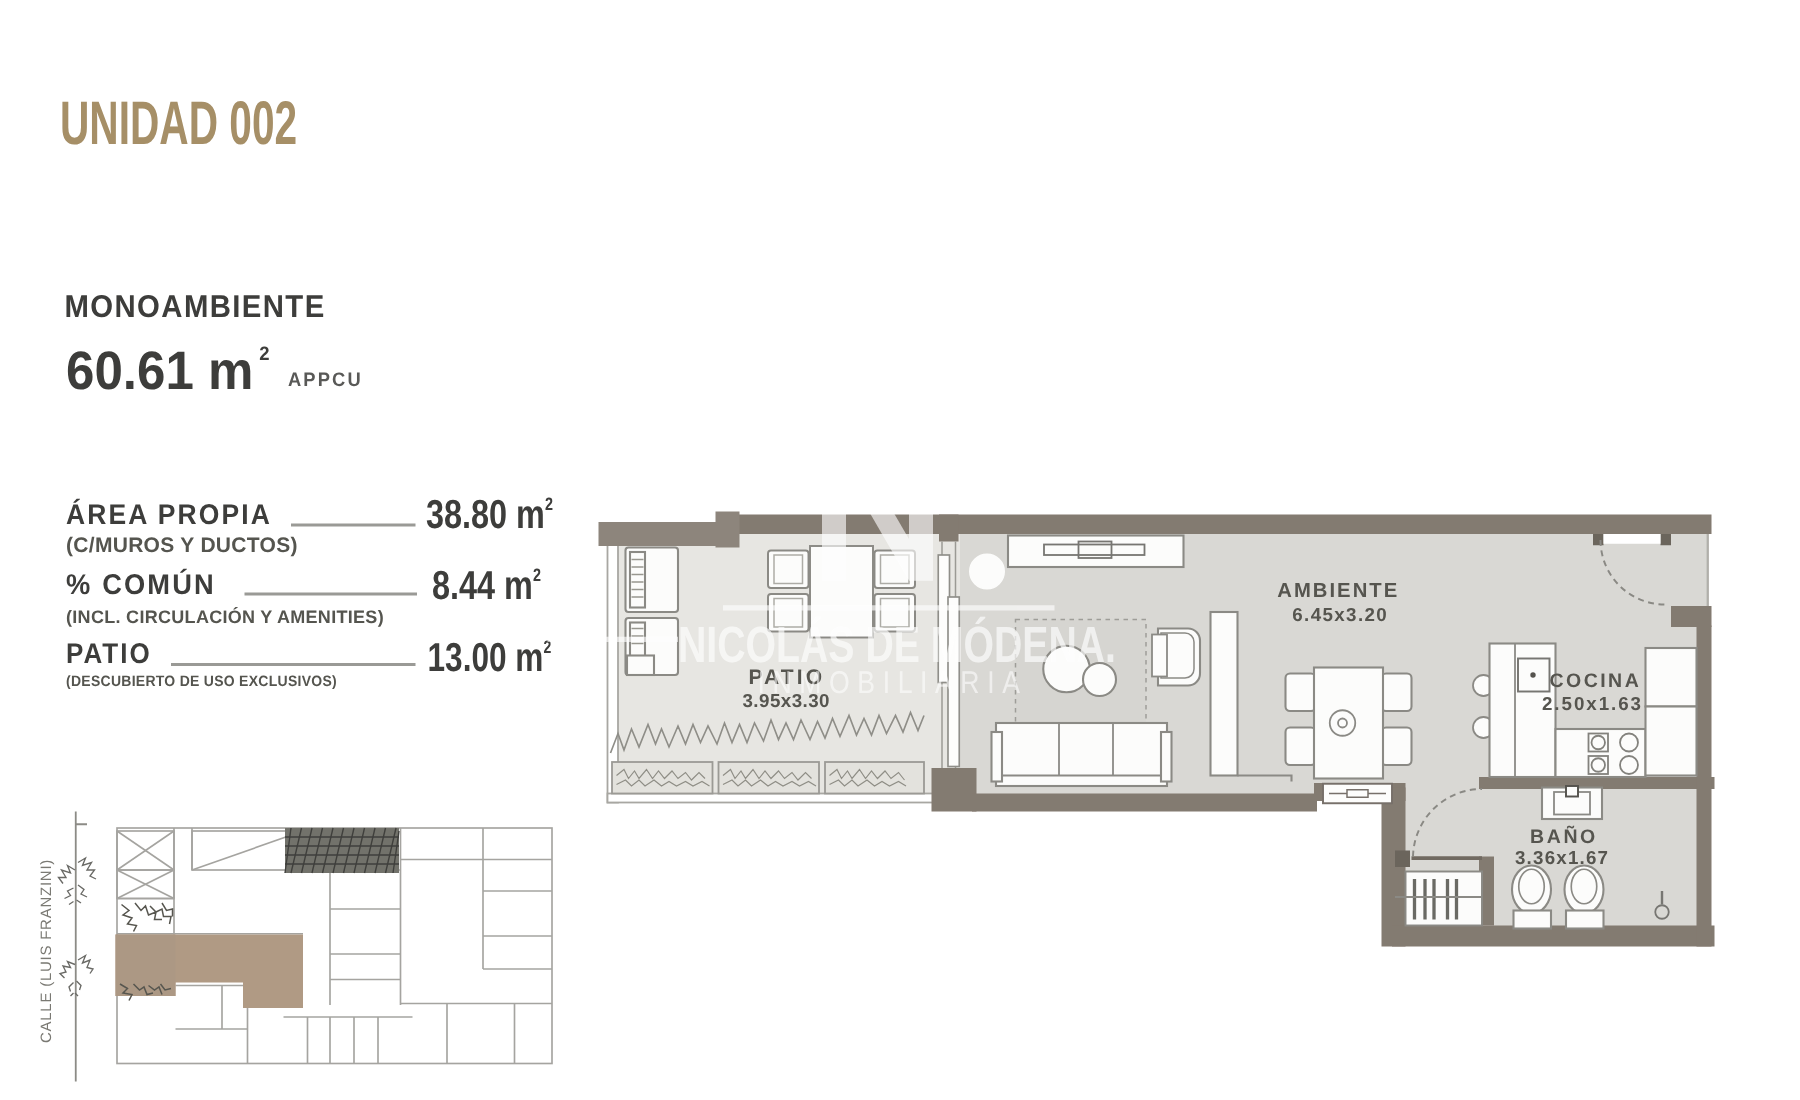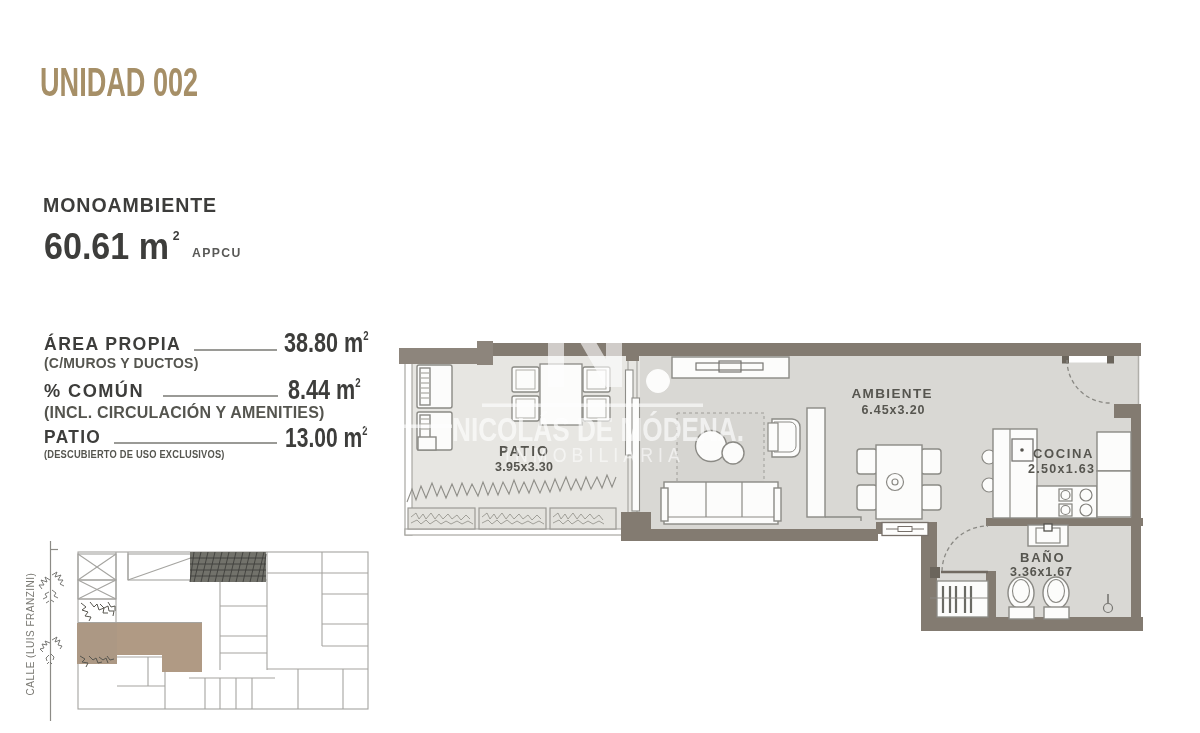--- a/index.html
+++ b/index.html
@@ -21,21 +21,21 @@
   <div class="abs dk" style="left:192px;top:232.7px;font-size:13px;letter-spacing:1.5px;color:#595957;transform:scaleX(0.94);transform-origin:0 0;white-space:nowrap;">APPCU</div>
 
   <div class="abs dk" style="left:44px;top:320.5px;font-size:19px;letter-spacing:1.5px;transform:scaleX(0.929);transform-origin:0 0;white-space:nowrap;">ÁREA PROPIA</div>
   <div class="abs" style="left:194px;top:337.3px;width:83px;height:2px;background:#9a9a96;"></div>
   <div class="abs dk" style="left:284px;top:315.8px;font-size:27px;white-space:nowrap;transform:scaleX(0.8);transform-origin:0 0;">38.80 m<span style="font-size:12px;vertical-align:12px;">2</span></div>
   <div class="abs dk" style="left:44px;top:342.8px;font-size:14px;letter-spacing:0.2px;color:#55554f;white-space:nowrap;">(C/MUROS Y DUCTOS)</div>
 
   <div class="abs dk" style="left:44px;top:367.5px;font-size:19px;letter-spacing:1.5px;transform:scaleX(0.957);transform-origin:0 0;white-space:nowrap;">% COMÚN</div>
   <div class="abs" style="left:163px;top:382.6px;width:115px;height:2px;background:#9a9a96;"></div>
   <div class="abs dk" style="left:288px;top:362.7px;font-size:27px;white-space:nowrap;transform:scaleX(0.8);transform-origin:0 0;">8.44 m<span style="font-size:12px;vertical-align:12px;">2</span></div>
-  <div class="abs dk" style="left:44px;top:391.8px;font-size:16px;letter-spacing:0.2px;color:#55554f;white-space:nowrap;">(INCL. CIRCULACIÓN Y AMENITIES)</div>
+  <div class="abs dk" style="left:44px;top:391.8px;font-size:12px;letter-spacing:0.2px;color:#55554f;white-space:nowrap;">(INCL. CIRCULACIÓN Y AMENITIES)</div>
 
   <div class="abs dk" style="left:44px;top:413.5px;font-size:19px;letter-spacing:1.5px;transform:scaleX(0.912);transform-origin:0 0;white-space:nowrap;">PATIO</div>
   <div class="abs" style="left:114px;top:430.3px;width:163px;height:2px;background:#9a9a96;"></div>
   <div class="abs dk" style="left:284.5px;top:411.4px;font-size:27px;white-space:nowrap;transform:scaleX(0.78);transform-origin:0 0;">13.00 m<span style="font-size:12px;vertical-align:12px;">2</span></div>
   <div class="abs dk" style="left:44px;top:436.8px;font-size:10px;letter-spacing:0.2px;color:#55554f;transform:scaleX(0.932);transform-origin:0 0;white-space:nowrap;">(DESCUBIERTO DE USO EXCLUSIVOS)</div>
 
   <svg class="abs" style="left:0;top:0;filter:blur(0.45px);" width="1200" height="733" viewBox="0 0 1200 733">
 
     <rect x="406" y="336" width="235" height="185" fill="#e7e6e2"></rect>
     <rect x="640" y="338" width="492" height="182" fill="#d9d8d4"></rect>

